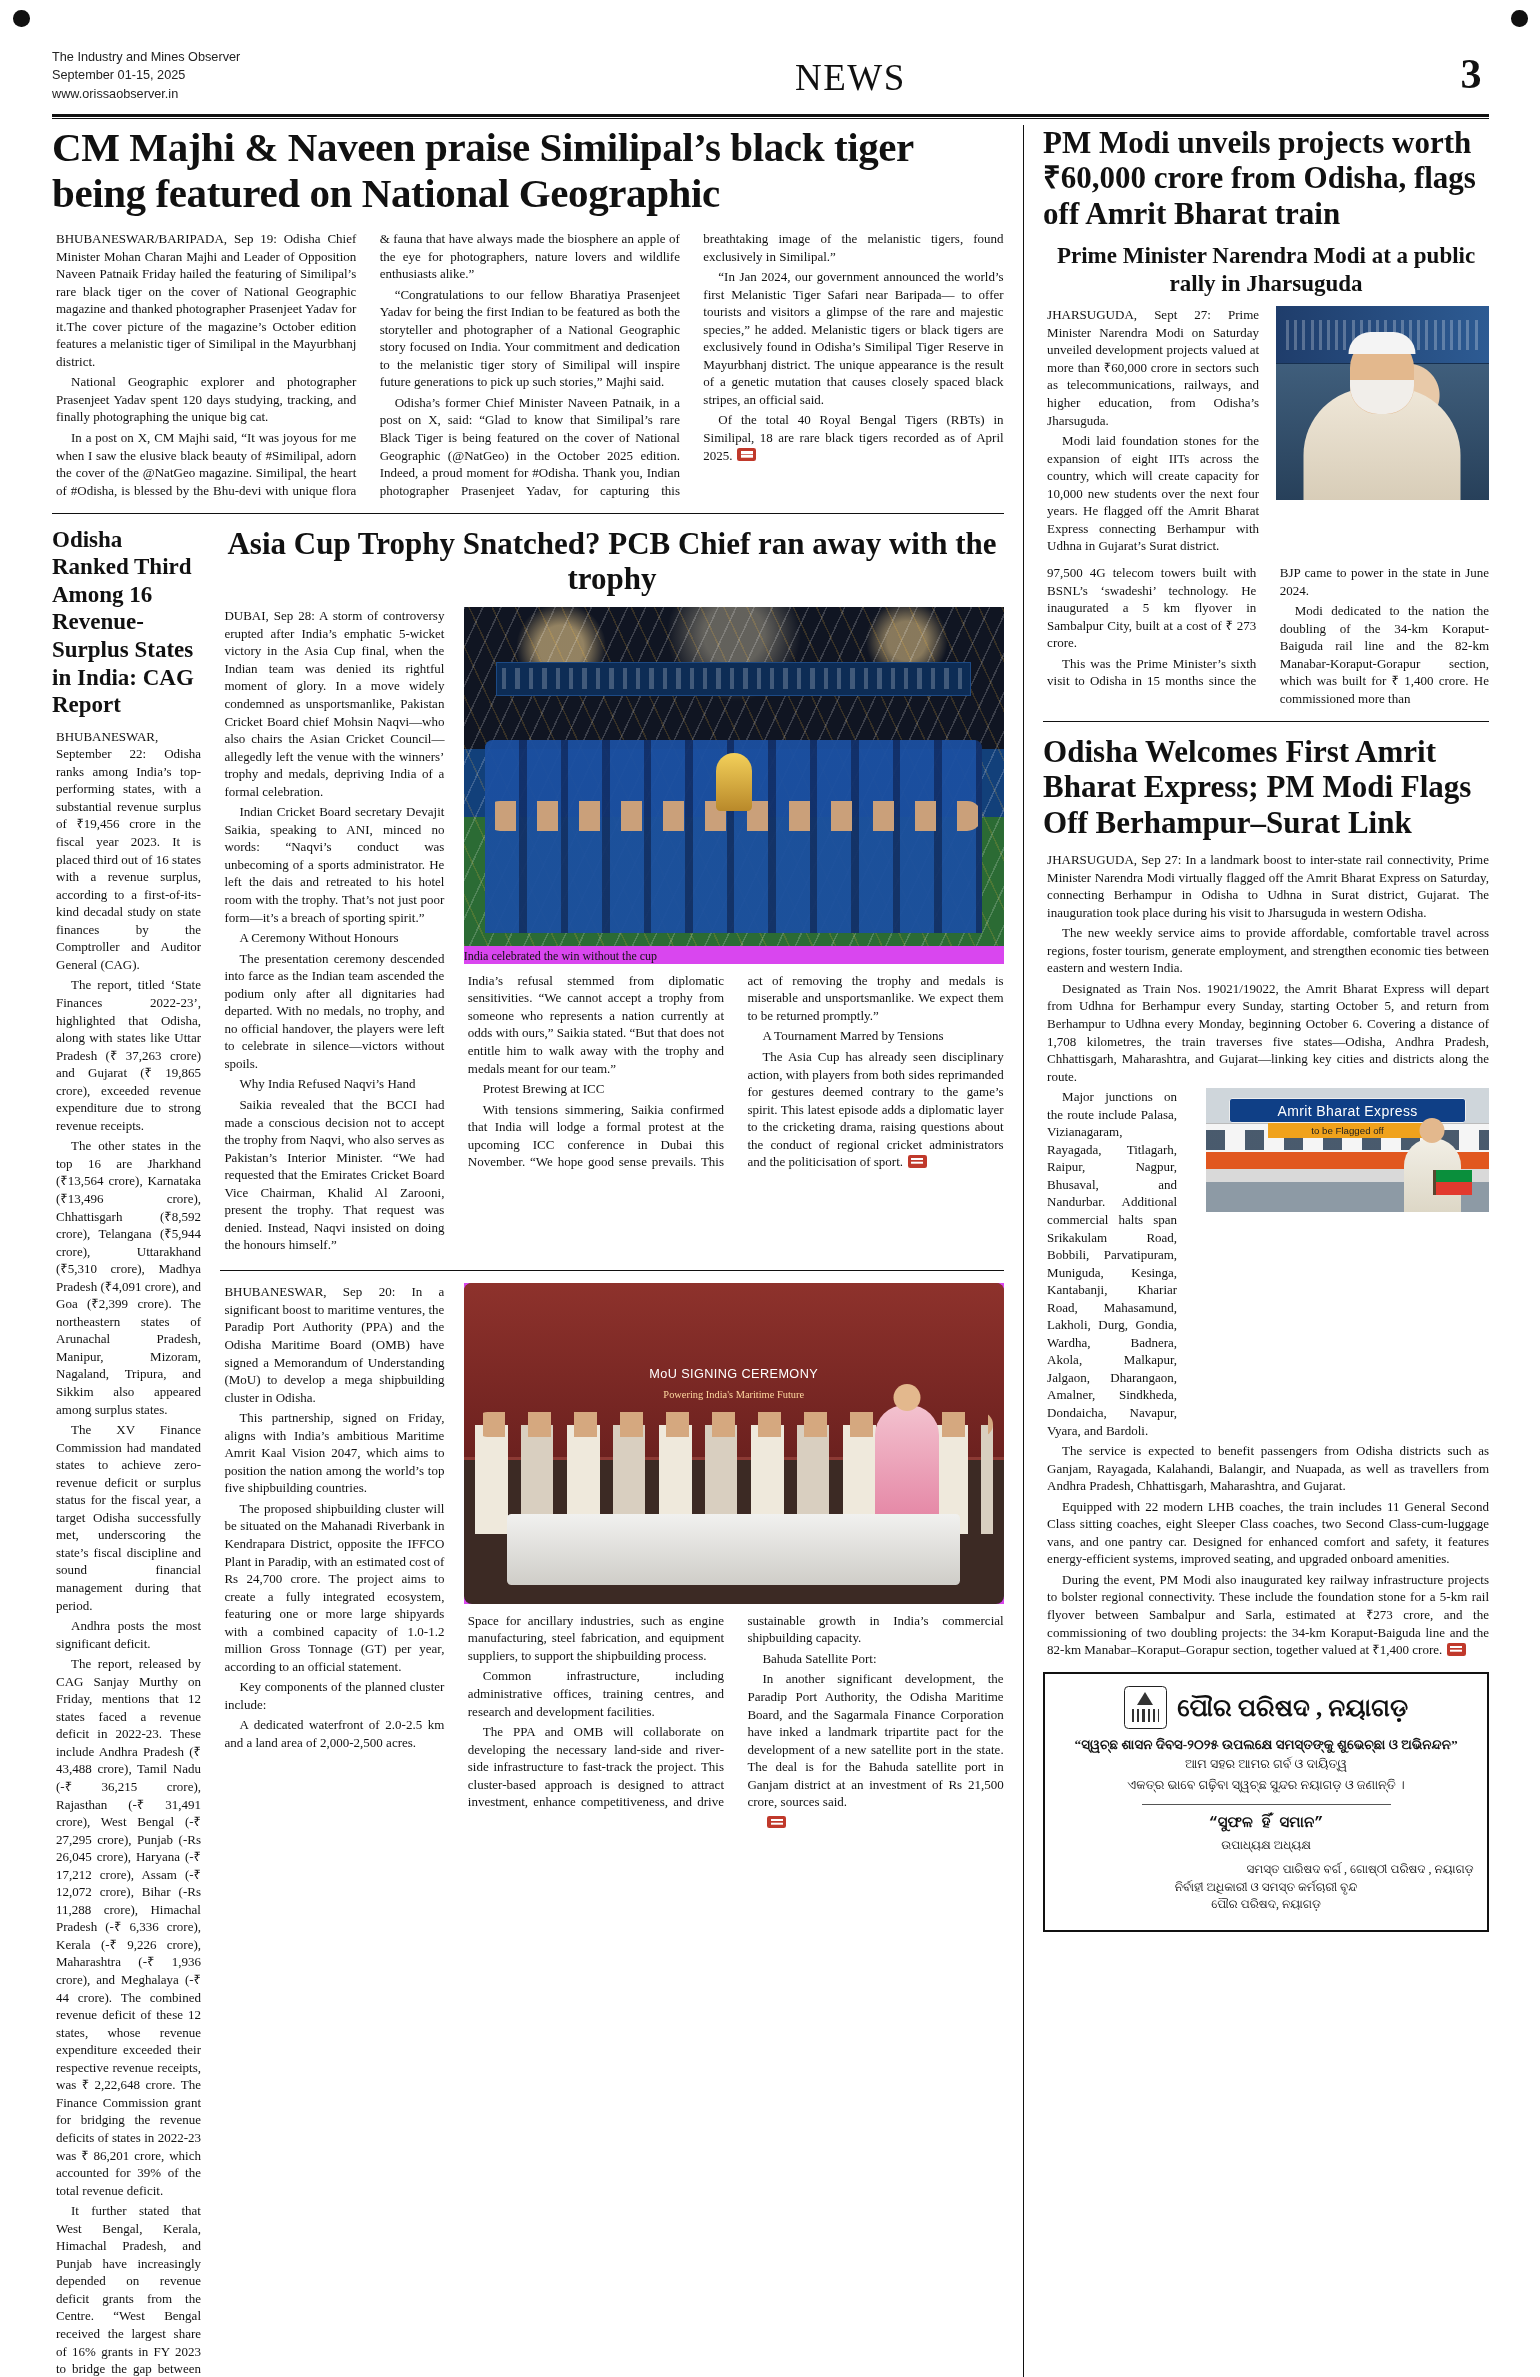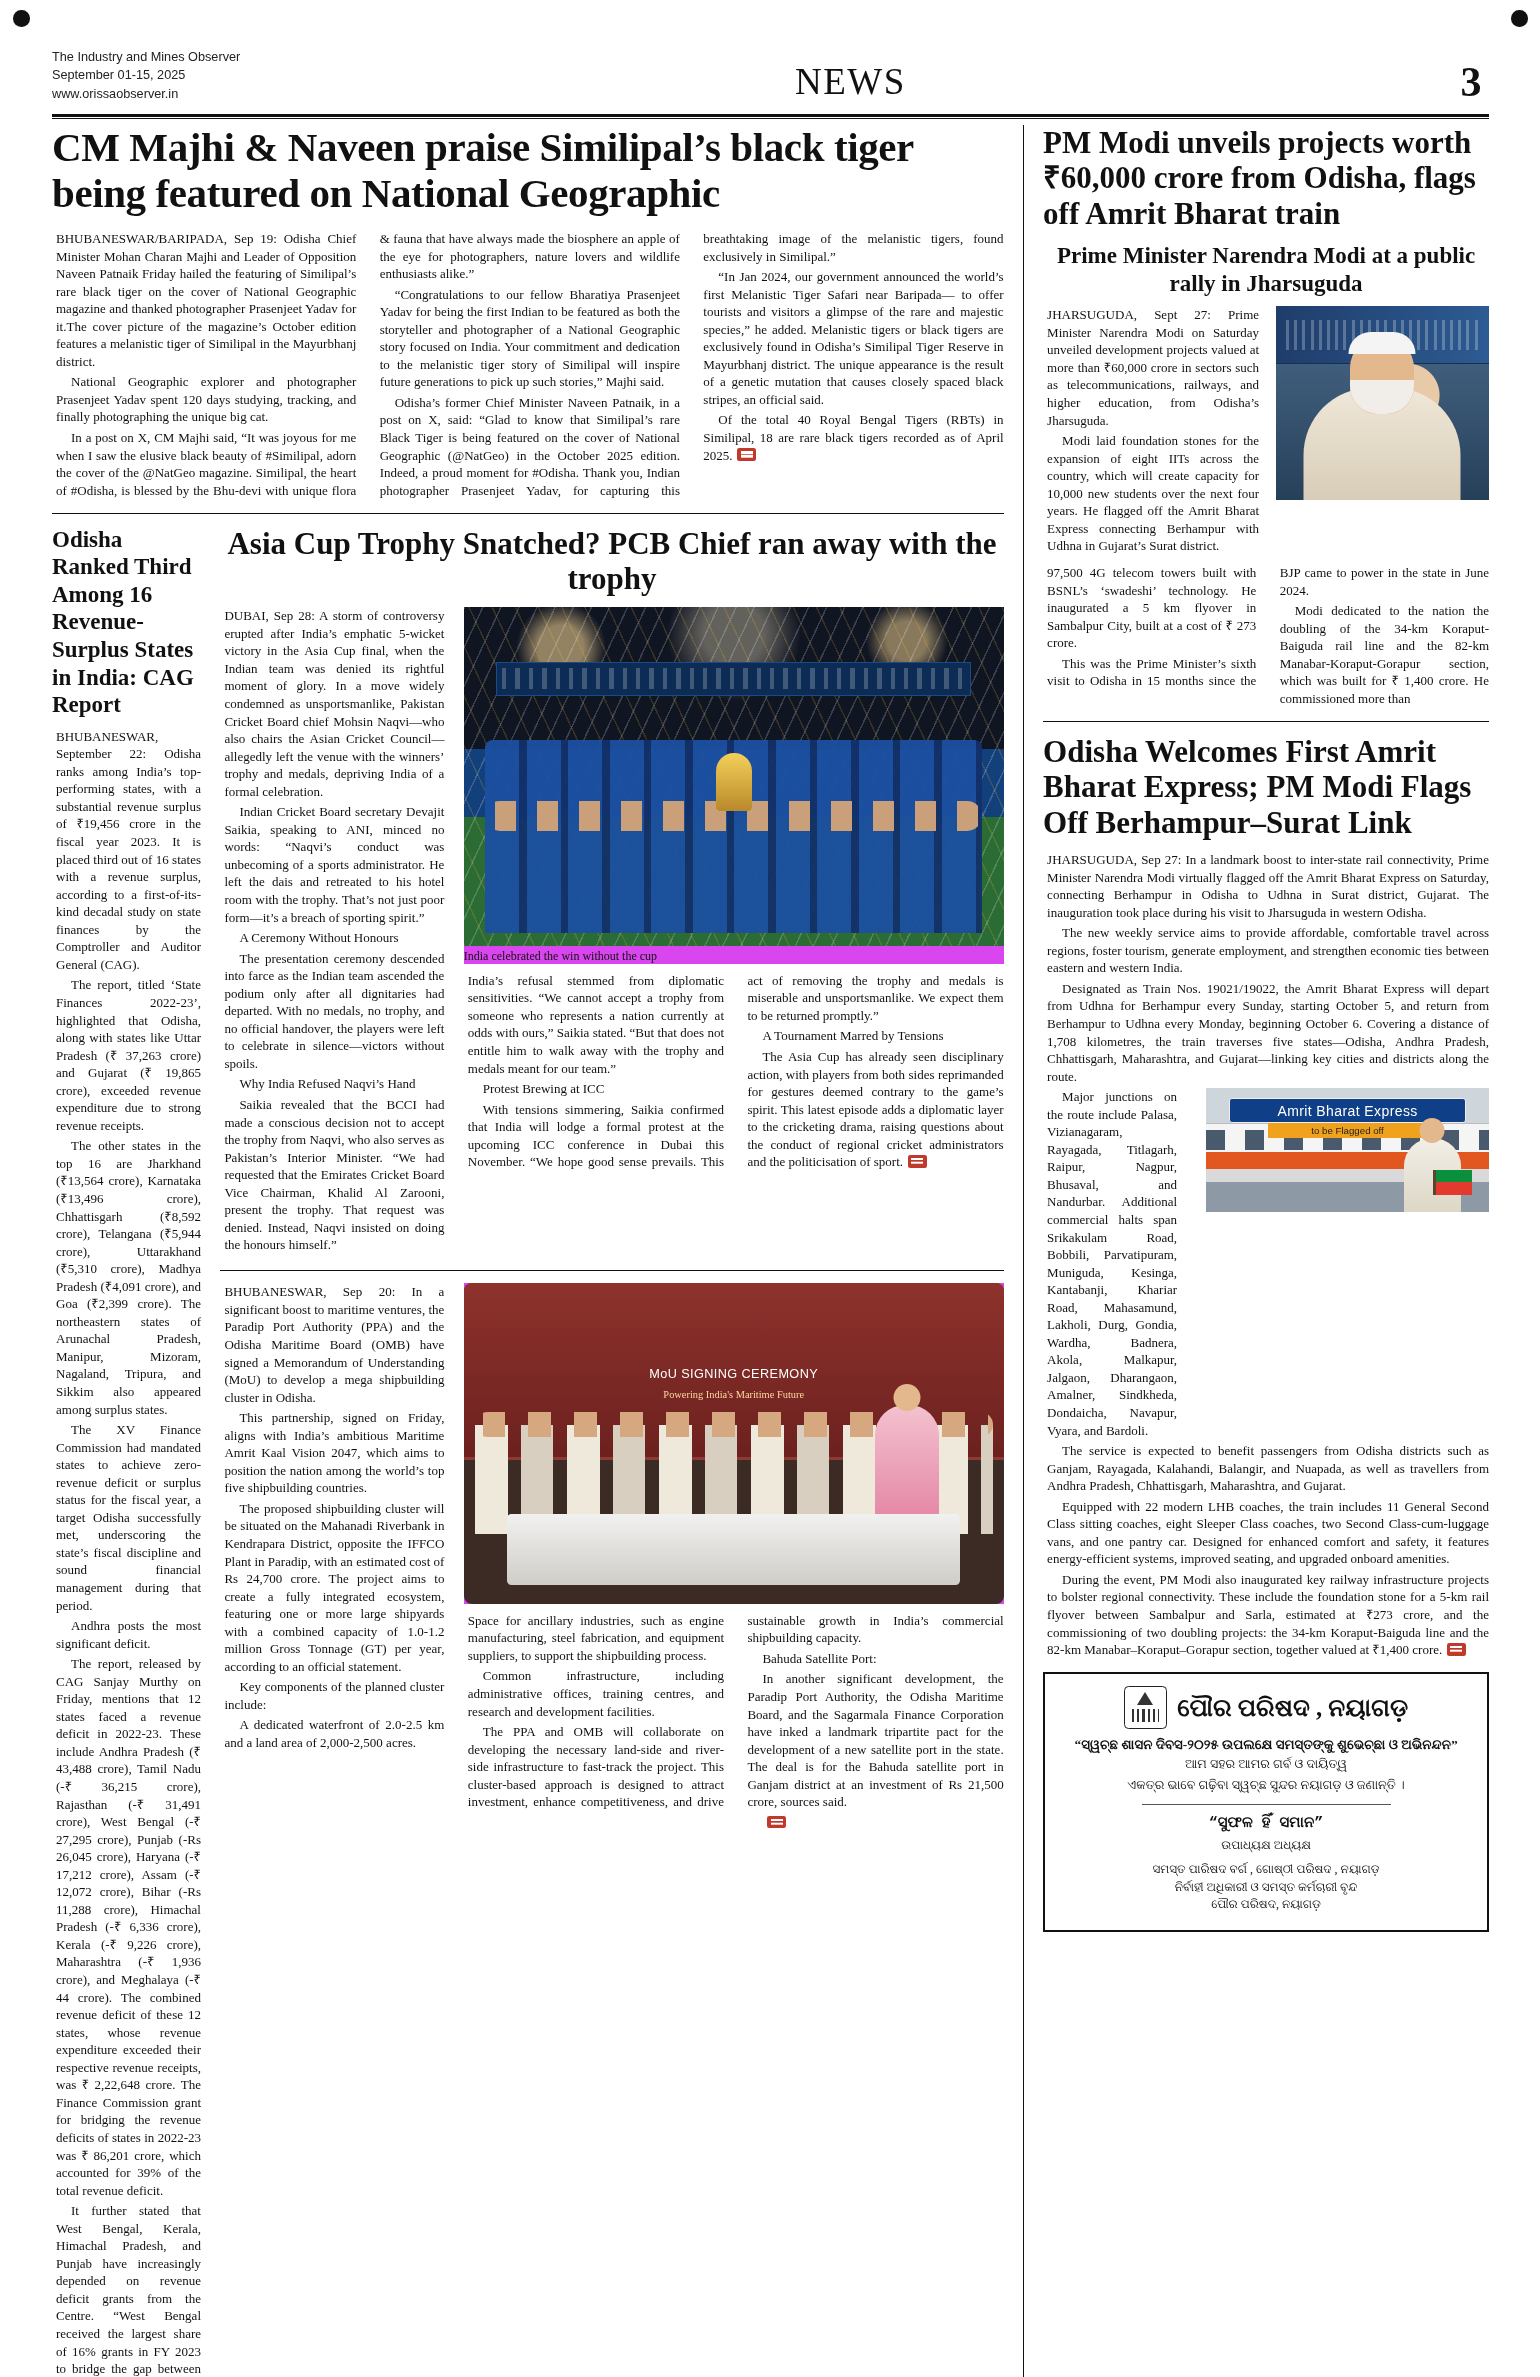--- a/index.html
+++ b/index.html
@@ -13,21 +13,21 @@
   .page {
     width:1541px;
     min-height:2377px;
     position:relative;
     padding:45px 52px 30px 52px;
   }
 
   
   .masthead {
     display:flex;
-    align-items:flex-end;
+    align-items:center;
     justify-content:space-between;
     padding-bottom:10.4px;
   }
   .masthead-left {
     font-family:"Liberation Sans", sans-serif;
     font-size:12.7px;
     line-height:1.45;
     color:#222;
     padding-top:3px;
   }
@@ -551,21 +551,21 @@
         <div class="ad-top">
           <div class="emblem"></div>
           <div class="ad-title">ପୌର ପରିଷଦ , ନୟାଗଡ଼</div>
         </div>
         <div class="ad-quote">“ସ୍ୱଚ୍ଛ ଶାସନ ଦିବସ-୨୦୨୫ ଉପଲକ୍ଷେ ସମସ୍ତଙ୍କୁ ଶୁଭେଚ୍ଛା ଓ ଅଭିନନ୍ଦନ”</div>
         <div class="ad-line">ଆମ ସହର ଆମର ଗର୍ବ ଓ ଦାୟିତ୍ୱ</div>
         <div class="ad-line">ଏକତ୍ର ଭାବେ ଗଢ଼ିବା ସ୍ୱଚ୍ଛ ସୁନ୍ଦର ନୟାଗଡ଼ ଓ ଜଣାନ୍ତି ।</div>
         <div class="ad-sep"></div>
         <div class="pill-head">“ସୁଫଳ ହିଁ ସମାନ”</div>
         <div class="smallc">ଉପାଧ୍ୟକ୍ଷ ଅଧ୍ୟକ୍ଷ</div>
-        <div class="smallc" style="margin-top:7.5px;">ସମସ୍ତ ପାରିଷଦ ବର୍ଗ , ଗୋଷ୍ଠୀ ପରିଷଦ , ନୟାଗଡ଼</div>
+        <div class="smallc" style="margin-top:7.5px;text-align:right;">ସମସ୍ତ ପାରିଷଦ ବର୍ଗ , ଗୋଷ୍ଠୀ ପରିଷଦ , ନୟାଗଡ଼</div>
         <div class="smallc">ନିର୍ବାହୀ ଅଧିକାରୀ ଓ ସମସ୍ତ କର୍ମଚାରୀ ବୃନ୍ଦ</div>
         <div class="smallc">ପୌର ପରିଷଦ, ନୟାଗଡ଼</div>
       </div>
 
     </div>
 
   </div>
 </div>
 
 

